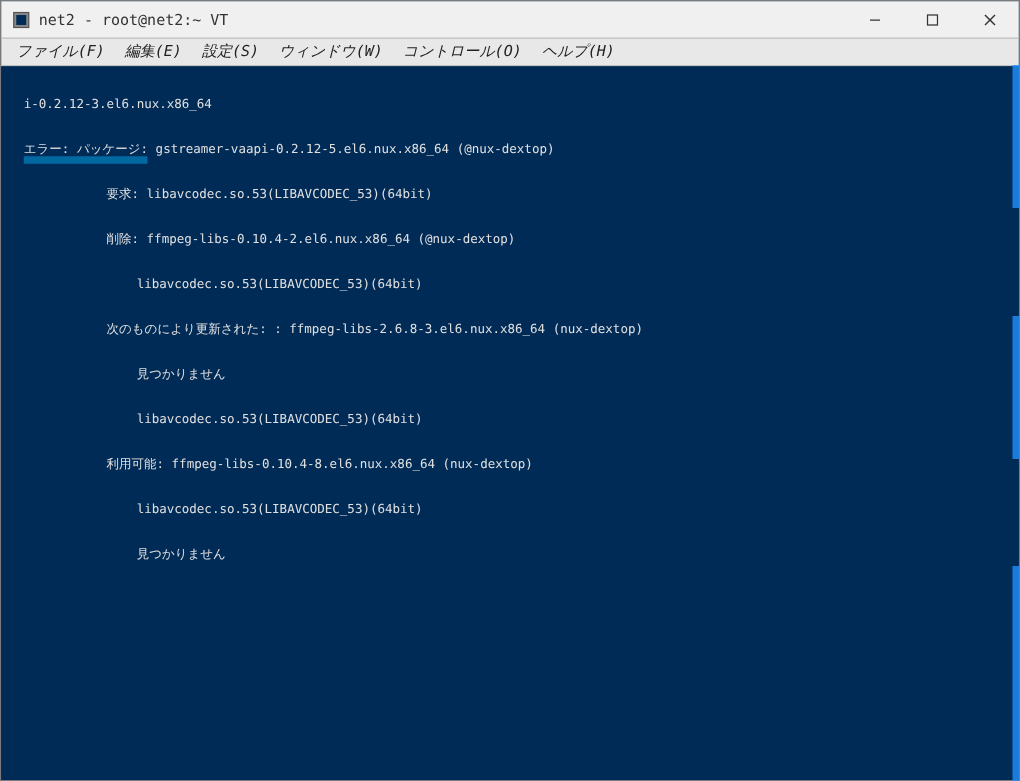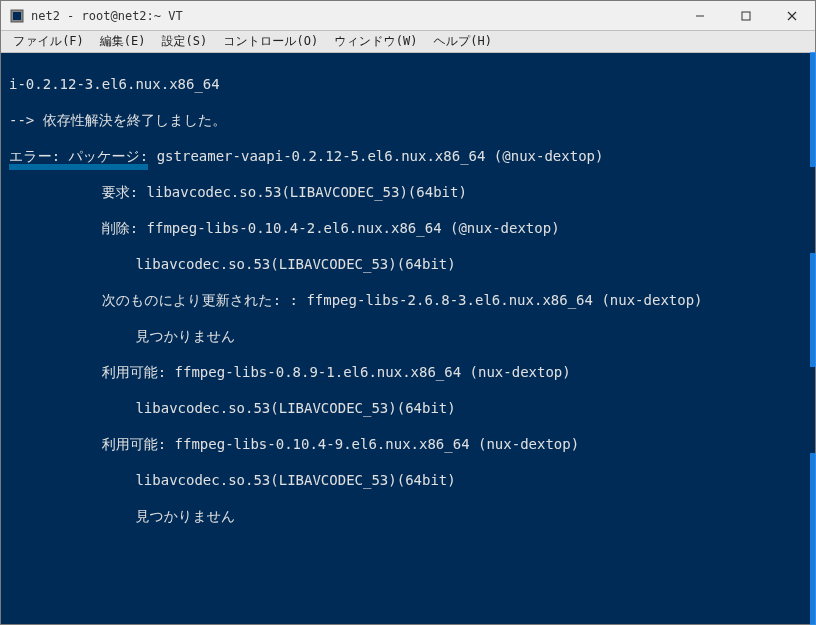--- a/index.html
+++ b/index.html
@@ -15,25 +15,25 @@
     border-bottom: 1px solid #c0c0c0;
   }
   .titlebar .icon { width: 16px; height: 16px; margin-right: 6px; display: inline-flex; align-items: center; justify-content: center; }
   .titlecontrols { margin-left: auto; display: flex; }
   .tbtn { width: 46px; height: 30px; display: flex; align-items: center; justify-content: center; font-size: 13px; color: #333; cursor: pointer; }
   .menubar {
     height: 22px; background: #e8e8e8; display: flex; align-items: center;
     padding: 0 4px; font-size: 12px; color: #222;
     border-bottom: 1px solid #c0c0c0;
   }
-  .menuitem { padding: 2px 8px; cursor: pointer; }
+  .menuitem { padding: 2px 8px; cursor: pointer; font-style: italic; }
   .terminal {
     flex: 1; background: #002b56; color: #e0e0e0;
     font-family: "MS Gothic", "Consolas", monospace;
-    font-size: 14px; line-height: 18px; padding: 4px 8px;
+    font-size: 10px; line-height: 18px; padding: 4px 18px;
     white-space: pre; overflow: hidden;
     position: relative;
   }
   .tline { white-space: pre; }
   .err { border-bottom: 6px solid #0369a1; display: inline; }
   .rightedge {
     position: absolute; top: 52px; right: 0; width: 6px; bottom: 0;
     background: linear-gradient(to bottom, #1e90ff 0%, #1e90ff 20%, transparent 20%, transparent 35%, #1e90ff 35%, #1e90ff 55%, transparent 55%, transparent 70%, #1e90ff 70%, #1e90ff 100%);
     opacity: 0.8;
   }
@@ -68,37 +68,35 @@
             <line x1="9" y1="1" x2="1" y2="9" stroke="#333" stroke-width="1.2"></line>
           </svg>
       </div>
     </div>
   </div>
 
   <div class="menubar">
     <div class="menuitem">ファイル(F)</div>
     <div class="menuitem">編集(E)</div>
     <div class="menuitem">設定(S)</div>
+    <div class="menuitem">ウィンドウ(W)</div>
     <div class="menuitem">コントロール(O)</div>
-    <div class="menuitem">ウィンドウ(W)</div>
     <div class="menuitem">ヘルプ(H)</div>
   </div>
 
   <div class="terminal">
 <div class="tline">i-0.2.12-3.el6.nux.x86_64</div>
-<div class="tline">--&gt; 依存性解決を終了しました。</div>
 <div class="tline"><span class="err">エラー: パッケージ:</span><span> gstreamer-vaapi-0.2.12-5.el6.nux.x86_64 (@nux-dextop)</span></div>
 <div class="tline">           要求: libavcodec.so.53(LIBAVCODEC_53)(64bit)</div>
 <div class="tline">           削除: ffmpeg-libs-0.10.4-2.el6.nux.x86_64 (@nux-dextop)</div>
 <div class="tline">               libavcodec.so.53(LIBAVCODEC_53)(64bit)</div>
 <div class="tline">           次のものにより更新された: : ffmpeg-libs-2.6.8-3.el6.nux.x86_64 (nux-dextop)</div>
 <div class="tline">               見つかりません</div>
-<div class="tline">           利用可能: ffmpeg-libs-0.8.9-1.el6.nux.x86_64 (nux-dextop)</div>
 <div class="tline">               libavcodec.so.53(LIBAVCODEC_53)(64bit)</div>
-<div class="tline">           利用可能: ffmpeg-libs-0.10.4-9.el6.nux.x86_64 (nux-dextop)</div>
+<div class="tline">           利用可能: ffmpeg-libs-0.10.4-8.el6.nux.x86_64 (nux-dextop)</div>
 <div class="tline">               libavcodec.so.53(LIBAVCODEC_53)(64bit)</div>
 <div class="tline">               見つかりません</div>
 
 
 
 
 
 
 
 

